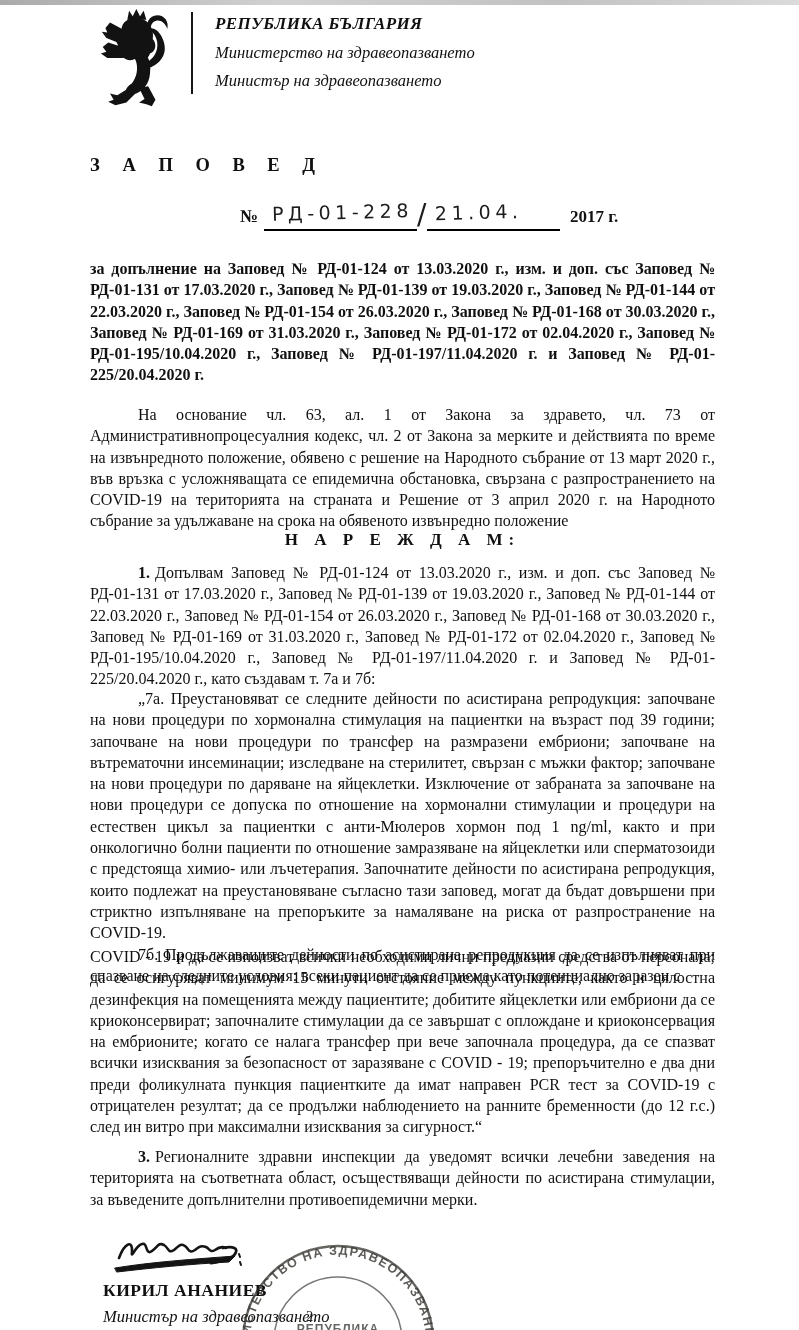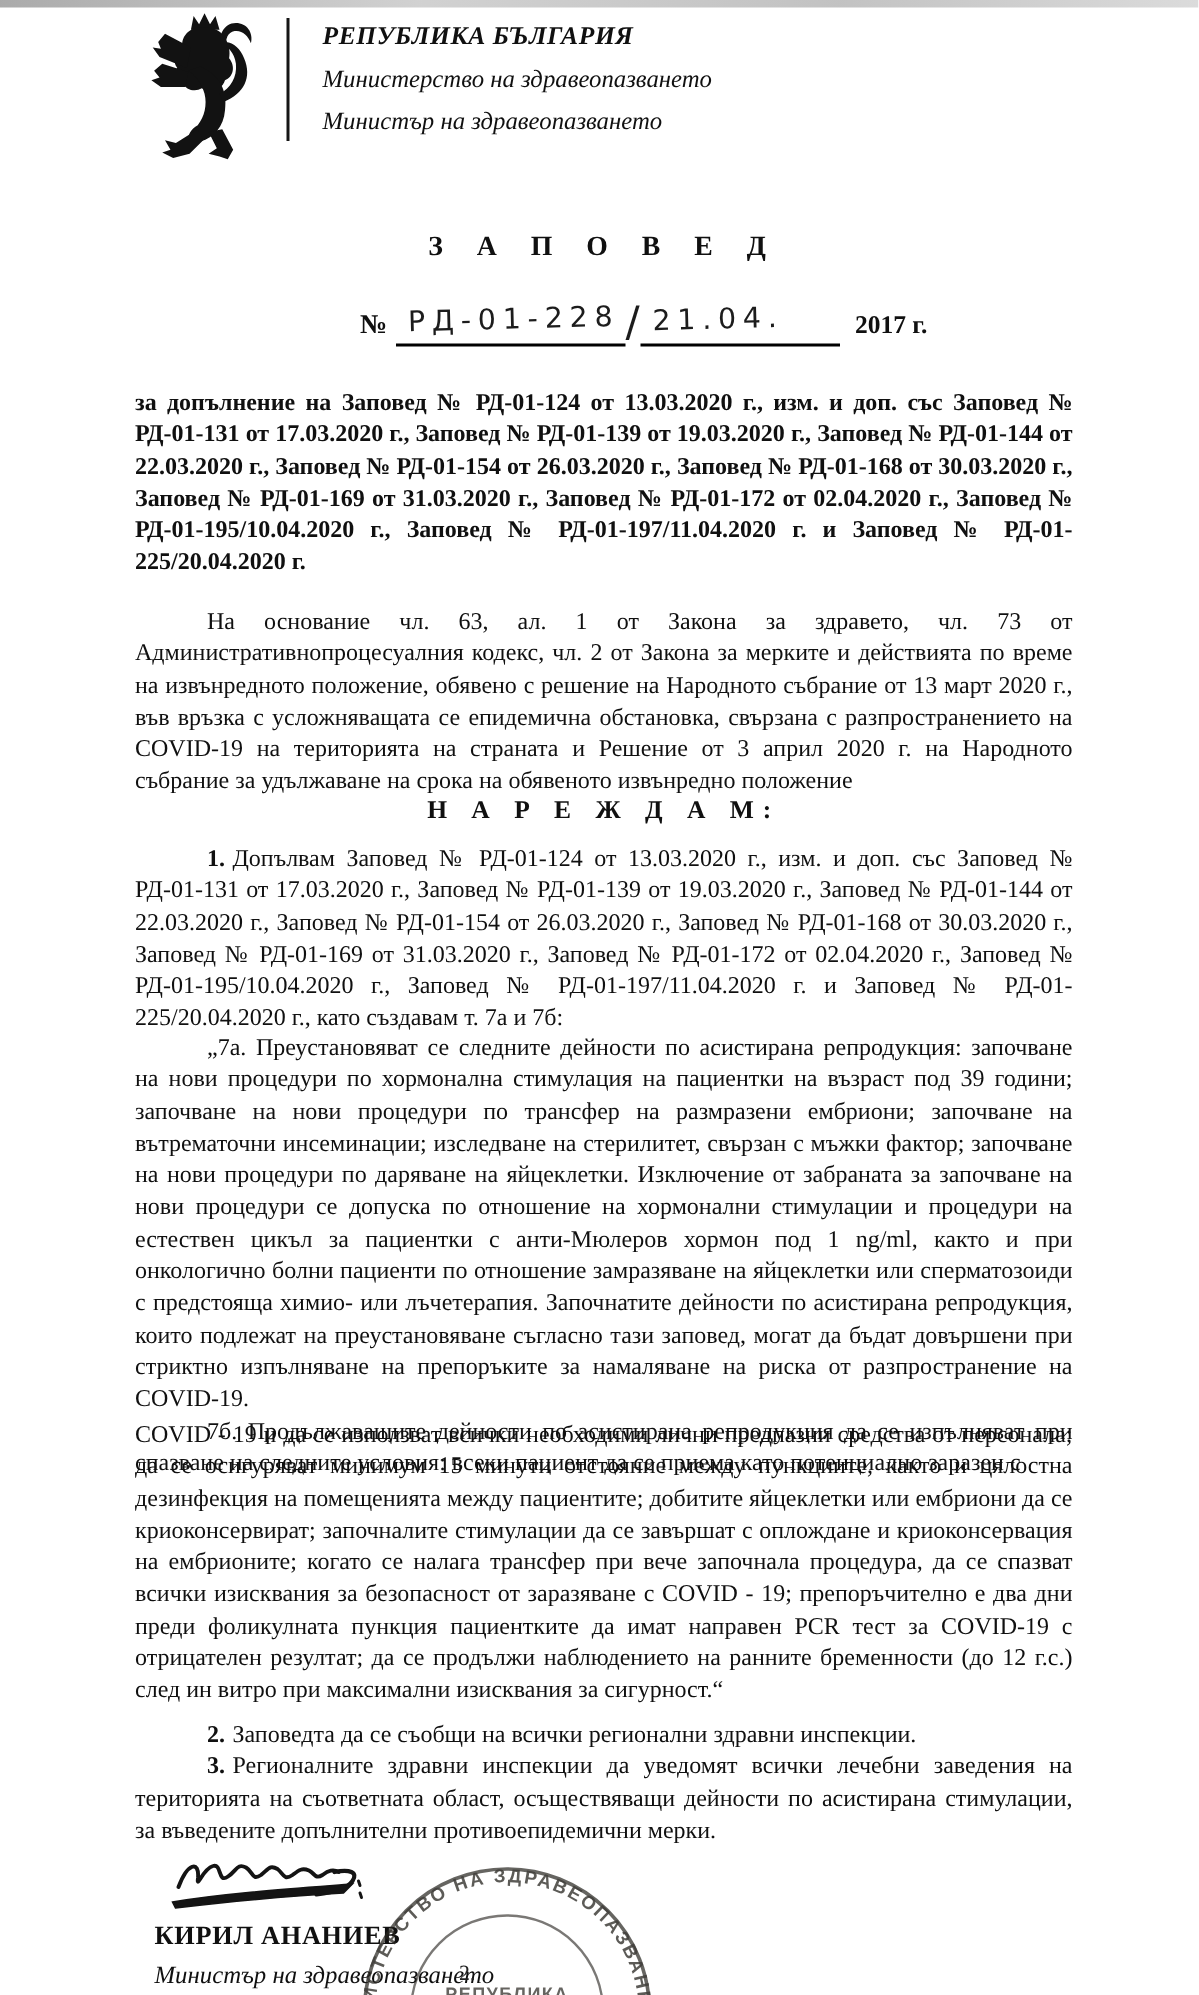--- a/index.html
+++ b/index.html
@@ -18,21 +18,21 @@
 
   
   .hdr{position:absolute;top:6px;left:95px;width:620px;height:112px;}
   .coat{position:absolute;top:2px;left:0;width:90px;height:100px;}
   .vline{position:absolute;top:6px;left:96px;width:2px;height:82px;background:#161616;}
   .htxt{position:absolute;top:8px;left:120px;width:500px;font-style:italic;}
   .htxt .h1{font-weight:bold;font-size:17px;letter-spacing:.4px;margin-bottom:9px;}
   .htxt .h2,.htxt .h3{font-size:16.5px;margin-bottom:8px;}
 
   
-  .title{position:absolute;top:155px;left:90px;width:625px;text-align:center;
+  .title{position:absolute;top:155px;left:90px;width:625px;text-align:left;
     font-weight:bold;font-size:18.5px;letter-spacing:9px;}
   .numline{position:absolute;top:196px;left:240px;width:480px;font-size:17px;white-space:nowrap;}
   .no{font-weight:bold;font-size:18px;margin-right:6px;}
   .hand{font-family:"DejaVu Sans",sans-serif;display:inline-block;
     font-size:19px;letter-spacing:4.5px;transform:rotate(-1.2deg) translateY(-3px);color:#1c1c1c;}
   .u{border-bottom:2px solid #000;padding:0 4px 3px 8px;transform:none;}
   .u .hand-in{display:inline-block;transform:rotate(-1.5deg) translateY(-3px);}
   .slashwrap{display:inline-block;transform:translateY(2px);}
   .slash{font-size:28px;letter-spacing:0;transform:rotate(8deg) translateY(2px);}
   .u.date{padding-right:38px;}
@@ -99,21 +99,20 @@
 <div class="sect" style="top:688px">
   <p class="doc indent">„7а. Преустановяват се следните дейности по асистирана репродукция: започване на нови процедури по хормонална стимулация на пациентки на възраст под 39 години; започване на нови процедури по трансфер на размразени ембриони; започване на вътрематочни инсеминации; изследване на стерилитет, свързан с мъжки фактор; започване на нови процедури по даряване на яйцеклетки. Изключение от забраната за започване на нови процедури се допуска по отношение на хормонални стимулации и процедури на естествен цикъл за пациентки с анти-Мюлеров хормон под 1 ng/ml, както и при онкологично болни пациенти по отношение замразяване на яйцеклетки или сперматозоиди с предстояща химио- или лъчетерапия. Започнатите дейности по асистирана репродукция, които подлежат на преустановяване съгласно тази заповед, могат да бъдат довършени при стриктно изпълняване на препоръките за намаляване на риска от разпространение на COVID-19.</p>
   <p class="doc indent">7б. Продължаващите дейности по асистирана репродукция да се изпълняват при спазване на следните условия: всеки пациент да се приема като потенциално заразен с</p>
 </div>
 
 <div class="sect" style="top:946px">
   <p class="doc">COVID - 19 и да се използват всички необходими лични предпазни средства от персонала; да се осигуряват минимум 15 минути отстояние между пункциите, както и цялостна дезинфекция на помещенията между пациентите; добитите яйцеклетки или ембриони да се криоконсервират; започналите стимулации да се завършат с оплождане и криоконсервация на ембрионите; когато се налага трансфер при вече започнала процедура, да се спазват всички изисквания за безопасност от заразяване с COVID - 19; препоръчително е два дни преди фоликулната пункция пациентките да имат направен PCR тест за COVID-19 с отрицателен резултат; да се продължи наблюдението на ранните бременности (до 12 г.с.) след ин витро при максимални изисквания за сигурност.“</p>
 </div>
 
 <div class="sect" style="top:1146px">
-  <p class="doc indent"><span class="lbl">2.</span><span>Заповедта да се съобщи на всички регионални здравни инспекции.</span></p>
   <p class="doc indent"><span class="lbl">3.</span><span>Регионалните здравни инспекции да уведомят всички лечебни заведения на територията на съответната област, осъществяващи дейности по асистирана стимулации, за въведените допълнителни противоепидемични мерки.</span></p>
 </div>
 
 <div class="sig">
   <svg class="sig-svg" viewBox="0 0 160 46" aria-hidden="true">
     <g stroke="#141414" fill="none" stroke-linecap="round">
       <path d="M8,26 C14,10 22,8 21,20 C20,28 24,14 31,12 C37,10 34,24 41,19 C47,15 47,10 53,13 C58,16 57,22 63,18 C68,14 69,11 74,14 C78,17 78,22 84,18 C88,15 90,13 95,15 C99,17 99,21 104,18 C108,15 111,14 115,16" stroke-width="2.6"></path>
       <path d="M112,16 C122,14 128,16 124,22 C120,28 108,30 100,31" stroke-width="2.8"></path>
       <path d="M4,36 C40,30 85,27 124,24 L118,30 C80,32 40,36 6,40 Z" fill="#141414" stroke-width="1"></path>
       <path d="M128,22 l1,3 M129,30 l1,3" stroke-width="2"></path>

